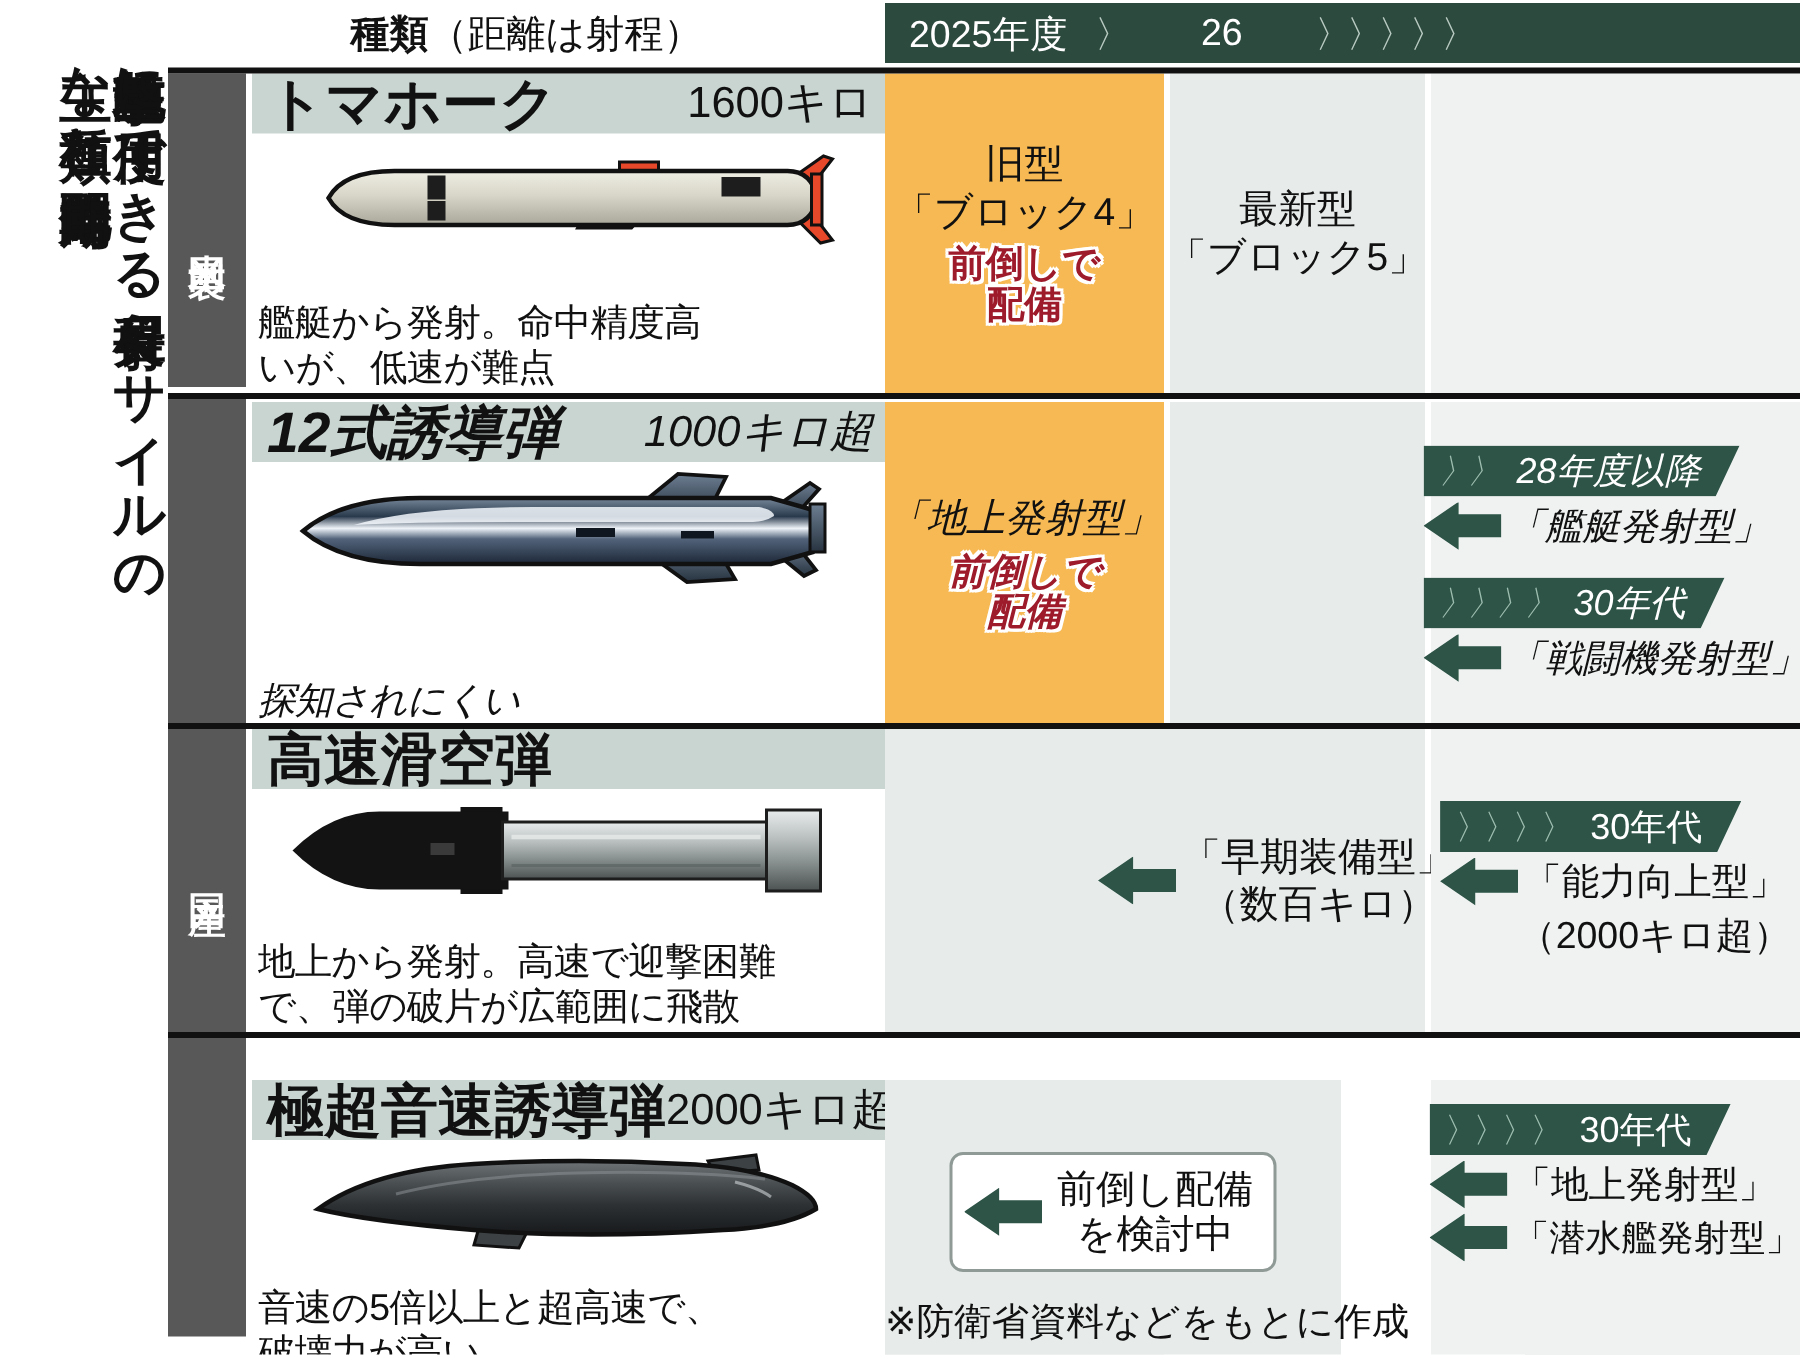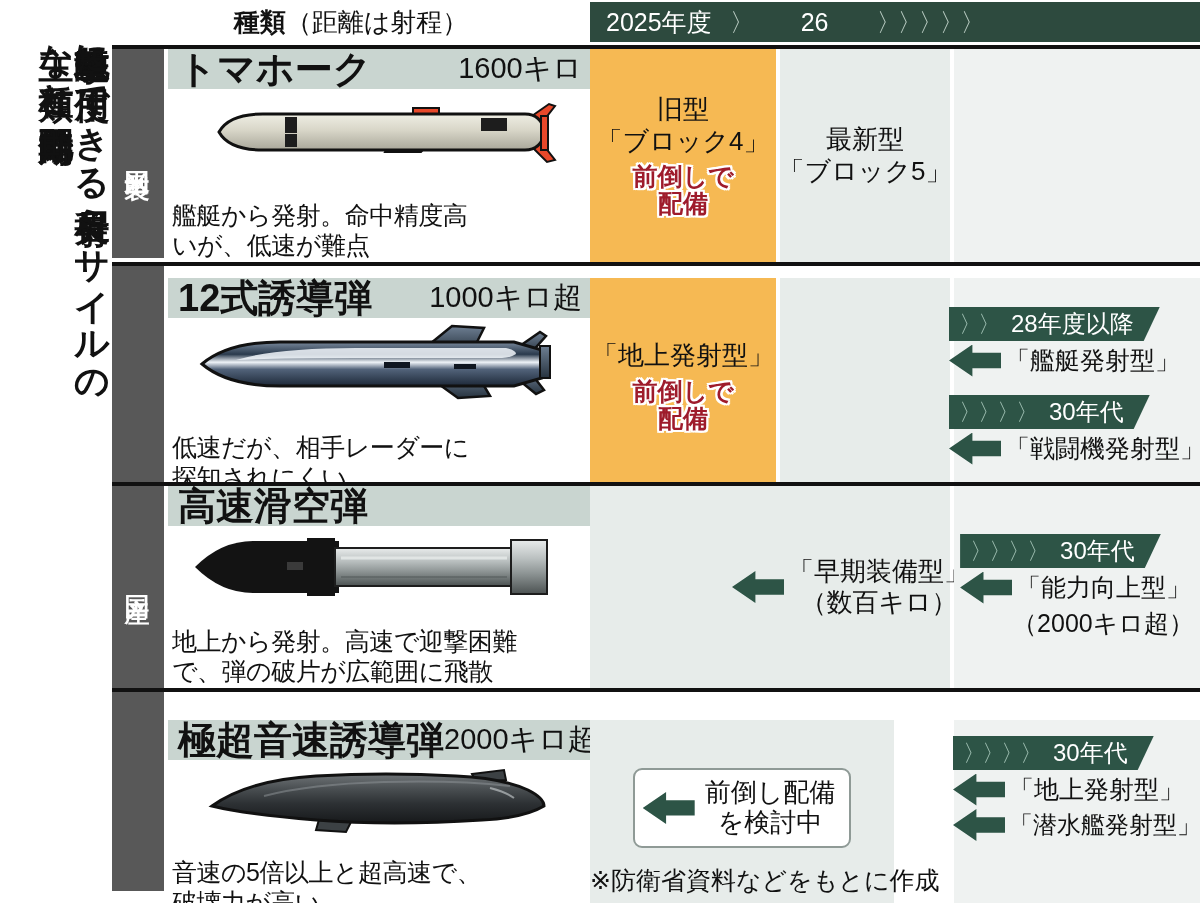--- a/index.html
+++ b/index.html
@@ -293,21 +293,21 @@
     </div>
 
     <div class="cell c2">
       <div class="cell-txt">最新型</div>
       <div class="cell-txt">「ブロック5」</div>
     </div>
 
     <div class="cell c3"></div>
   </div>
 
-  <div class="row" style="top:278px;height:216px;">
+  <div class="row" style="top:268px;height:216px;font-style:italic;">
 
     <div class="row-left">
       <div class="row-title">
         <span class="name">12式誘導弾</span>
         <span class="range">1000キロ超</span>
       </div>
       <div class="row-art" style="top:42px;height:86px;">
         <svg width="390" height="86" viewBox="0 0 390 86">
           <defs>
             <linearGradient id="t12" x1="0" y1="0" x2="0" y2="1">
@@ -327,21 +327,20 @@
           <path d="M330 30 L356 12 L362 16 L346 34 Z" fill="url(#t12f)" stroke="#111" stroke-width="2.5"></path>
           <path d="M330 56 L352 74 L360 70 L346 52 Z" fill="url(#t12f)" stroke="#111" stroke-width="2.5"></path>
           <path d="M18 44 q26 -22 78 -22 H330 l28 8 q10 14 0 28 l-28 8 H96 q-52 0 -78 -22 Z" fill="url(#t12)" stroke="#111" stroke-width="3"></path>
           <path d="M52 40 q40 -12 120 -12 h150 q10 2 10 6 q-6 4 -14 4 H170 q-80 0 -118 2 Z" fill="#f2f7fb" opacity="0.85"></path>
           <rect x="200" y="42" width="26" height="6" fill="#0f1620"></rect>
           <rect x="270" y="44" width="22" height="5" fill="#0f1620"></rect>
           <path d="M356 26 h10 v32 h-10 z" fill="url(#t12f)" stroke="#111" stroke-width="2"></path>
         </svg>
       </div>
       <div class="row-desc">
-        <div>低速だが、相手レーダーに</div>
         <div>探知されにくい</div>
       </div>
     </div>
 
     <div class="cell c1 orange">
       <div class="cell-txt">「地上発射型」</div>
       <div class="stamp">
         <div>前倒しで</div>
         <div>配備</div>
       </div>

